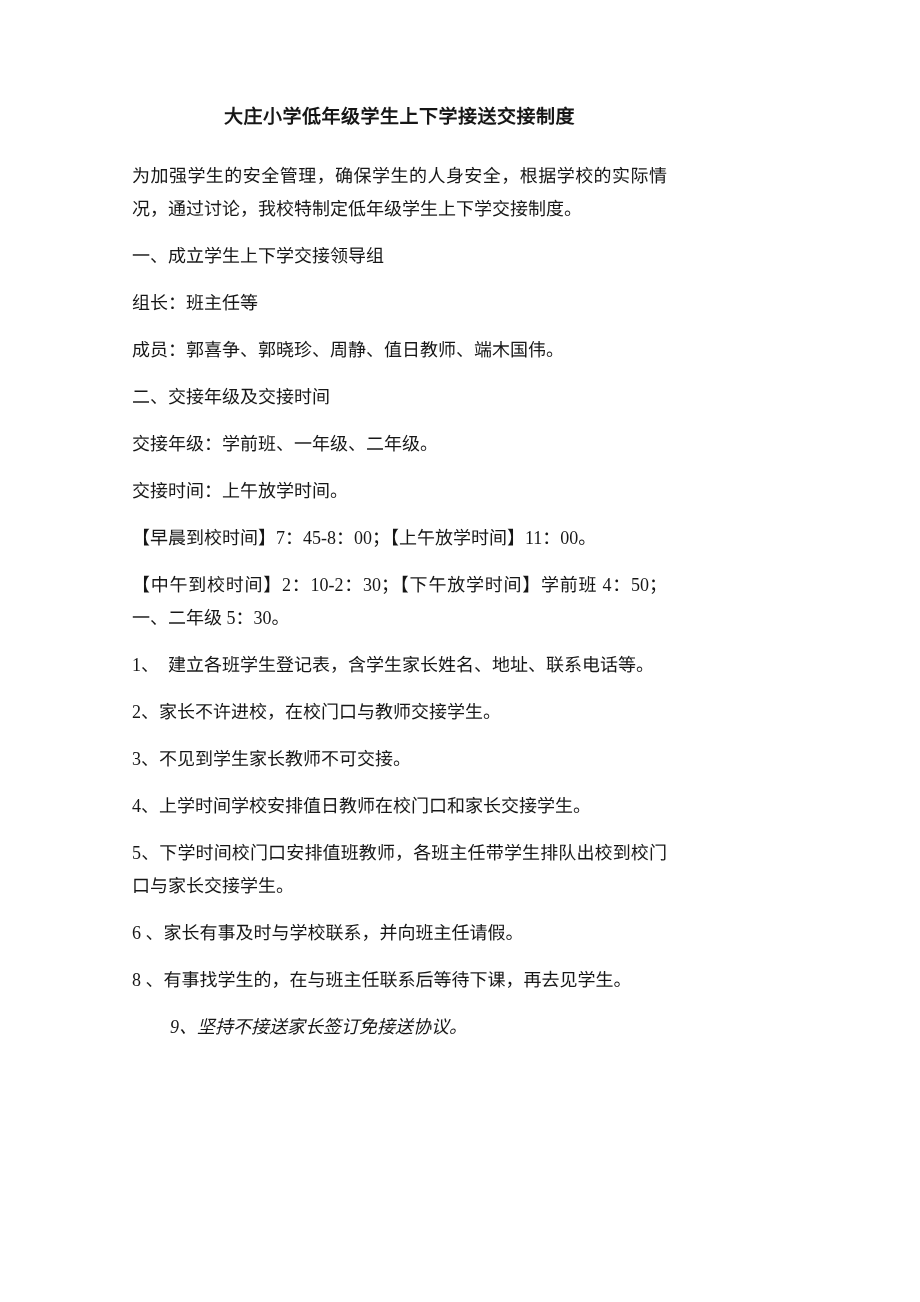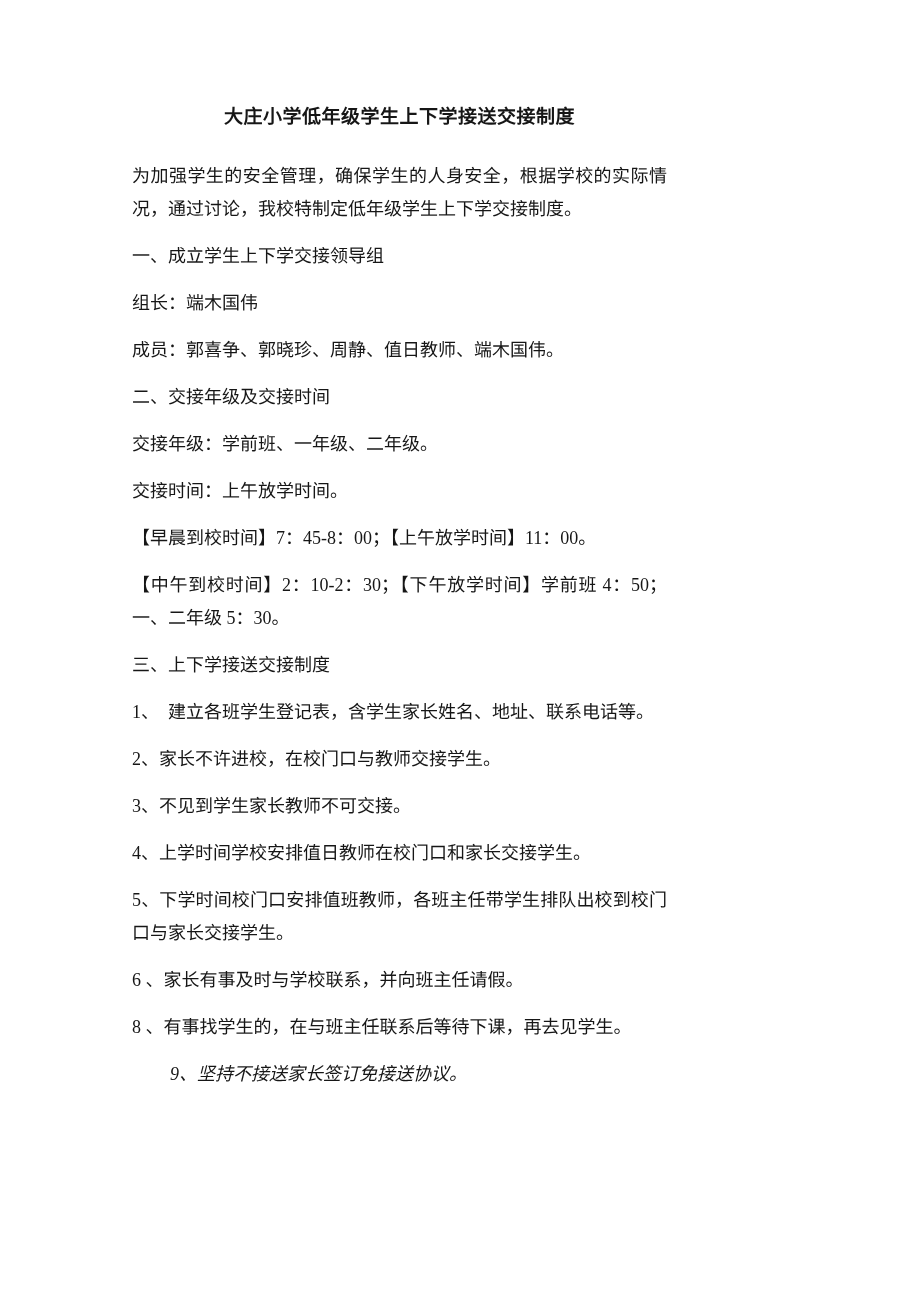--- a/index.html
+++ b/index.html
@@ -45,36 +45,35 @@
 <body>
 
 <div class="page">
 
   <h1 class="doc-title">大庄小学低年级学生上下学接送交接制度</h1>
 
   <p class="doc-line">为加强学生的安全管理，确保学生的人身安全，根据学校的实际情况，通过讨论，我校特制定低年级学生上下学交接制度。</p>
 
   <p class="doc-line">一、成立学生上下学交接领导组</p>
 
-  <p class="doc-line">组长：端木国伟</p>
+  <p class="doc-line">组长：班主任等</p>
 
 
   <p class="doc-line">成员：郭喜争、郭晓珍、周静、值日教师、端木国伟。</p>
 
   <p class="doc-line">二、交接年级及交接时间</p>
 
   <p class="doc-line">交接年级：学前班、一年级、二年级。</p>
 
   <p class="doc-line">交接时间：上午放学时间。</p>
 
   <p class="doc-line">【早晨到校时间】7：45-8：00；【上午放学时间】11：00。</p>
 
   <p class="doc-line">【中午到校时间】2：10-2：30；【下午放学时间】学前班 4：50；一、二年级 5：30。</p>
 
-  <p class="doc-line">三、上下学接送交接制度</p>
 
   <p class="doc-line">1、　建立各班学生登记表，含学生家长姓名、地址、联系电话等。</p>
 
   <p class="doc-line">2、家长不许进校，在校门口与教师交接学生。</p>
 
   <p class="doc-line">3、不见到学生家长教师不可交接。</p>
 
   <p class="doc-line">4、上学时间学校安排值日教师在校门口和家长交接学生。</p>
 
   <p class="doc-line">5、下学时间校门口安排值班教师，各班主任带学生排队出校到校门口与家长交接学生。</p>

